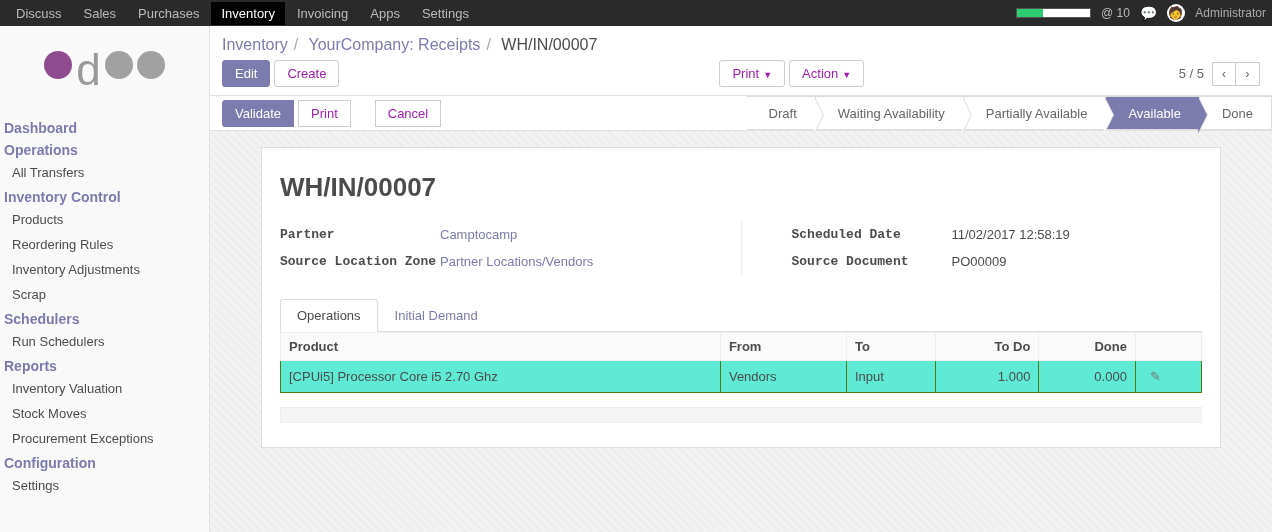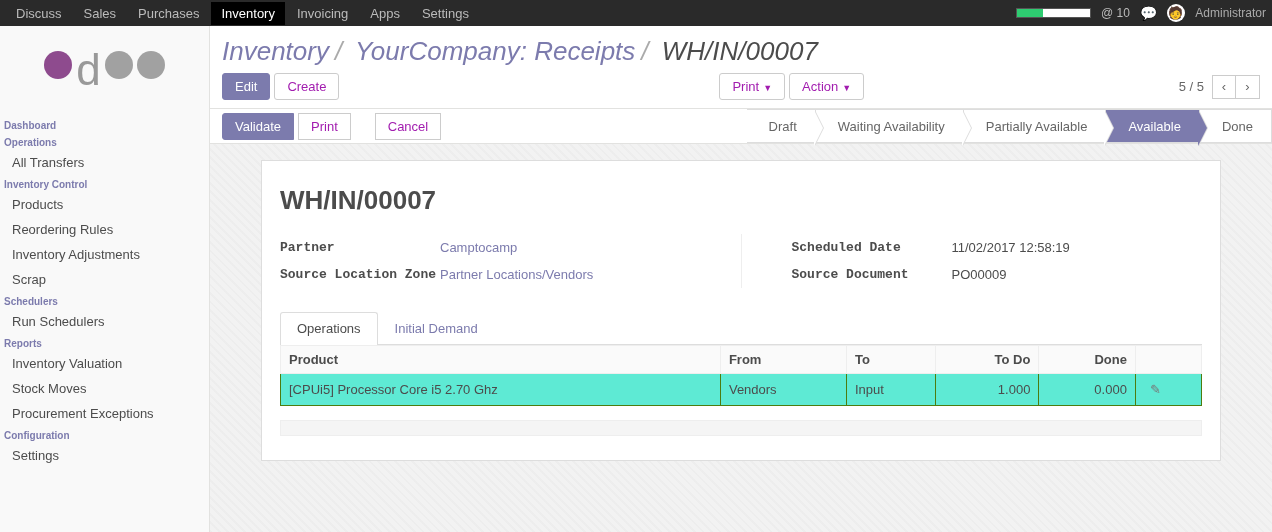--- a/index.html
+++ b/index.html
@@ -18,28 +18,28 @@
   .avatar-circle { width: 18px; height: 18px; border-radius: 50%; background: #fff; display: inline-flex; align-items: center; justify-content: center; font-size: 12px; }
 
   
   .layout { display: flex; height: calc(532px - 26px); }
   .sidebar { width: 210px; border-right: 1px solid #e2e2e0; background: #f9f9f9; padding-top: 10px; overflow: hidden; }
   .logo { display: flex; align-items: center; justify-content: center; height: 80px; }
   .logo-text { font-size: 44px; font-weight: 300; color: #999; display: flex; gap: 4px; }
   .logo-dot { width: 28px; height: 28px; border-radius: 50%; display: inline-block; }
   .logo .c1 { background: #8e4b8e; }
   .logo .c2 { background: #a1a1a1; }
-  .sidebar h4 { color: #7c7bad; font-weight: 700; font-size: 10px; padding: 4px 4px 2px 4px; }
+  .sidebar h4 { color: #7c7bad; font-weight: 700; font-size: 14px; padding: 4px 4px 2px 4px; }
   .sidebar ul { list-style: none; }
   .sidebar li { color: #4c4c4c; padding: 5px 4px 5px 12px; cursor: pointer; }
 
   .main { flex: 1; display: flex; flex-direction: column; overflow: hidden; }
 
   
-  .crumbs { padding: 10px 12px 6px 12px; font-size: 26px; color: #7c7bad; font-style: italic; }
+  .crumbs { padding: 10px 12px 6px 12px; font-size: 16px; color: #7c7bad; }
   .crumbs .sep { color: #aaa; margin: 0 6px; }
   .crumbs .cur { color: #4c4c4c; }
 
   .toolbar { display: flex; align-items: center; padding: 0 12px 8px 12px; }
   .btn { border: 1px solid #ccc; background: #fff; color: #a21caf; padding: 5px 12px; border-radius: 3px; cursor: pointer; font-size: 13px; }
   .btn + .btn { margin-left: 4px; }
   .btn.primary { background: #7c7bad; border-color: #7c7bad; color: #fff; }
   .btn-group-mid { margin-left: 380px; display: flex; }
   .btn .caret { font-size: 9px; margin-left: 4px; }
   .toolbar .right { margin-left: auto; display: flex; align-items: center; gap: 8px; color: #666; }

